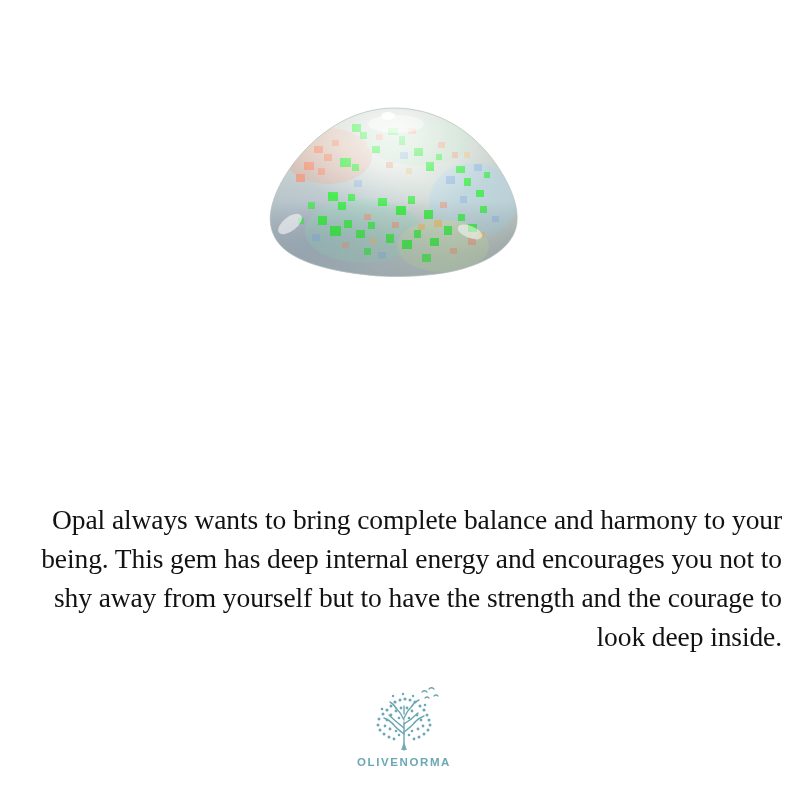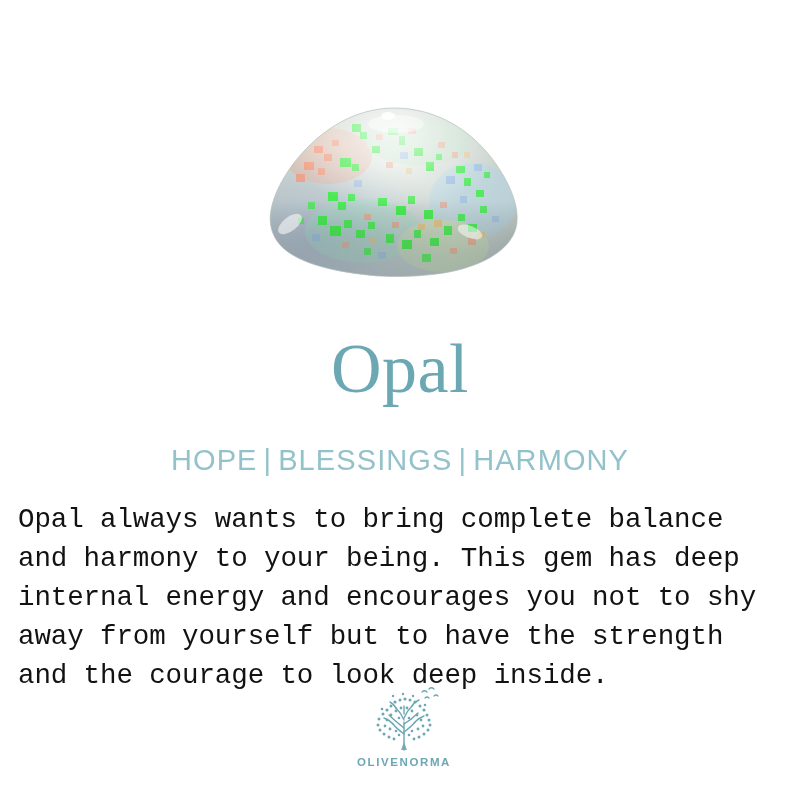--- a/index.html
+++ b/index.html
@@ -72,22 +72,22 @@
     padding: 0 6px;
     font-weight: 300;
   }
 
   
   .body-copy {
     position: absolute;
     top: 500px;
     left: 18px;
     width: 764px;
-    text-align: left;
-    font-family: Liberation Mono, monospace;
+    text-align: right;
+    font-family: Liberation Serif, serif;
     font-size: 27.5px;
     line-height: 39px;
     color: #121212;
     letter-spacing: -0.1px;
   }
 
   
   .logo {
     position: absolute;
     top: 684px;
@@ -262,25 +262,21 @@
                C 246,84 252,106 248,122
                C 243,141 221,157 186,165
                C 159,171 126,171 110,170
                C 74,167 40,160 20,146
                C 5,135 0,120 3,104
                C 8,76 34,40 66,20
                C 85,8 106,2 126,2 Z" fill="none" stroke="#b6c0bf" stroke-width="1" opacity="0.7"></path>
     </svg>
   </div>
 
-  <div class="title">Opal</div>
-
-  <div class="subtitle">
-    <span>HOPE</span><span class="sep">|</span><span>BLESSINGS</span><span class="sep">|</span><span>HARMONY</span>
-  </div>
+
 
   <div class="body-copy">Opal always wants to bring complete balance and harmony to your being. This gem has deep internal energy and encourages you not to shy away from yourself but to have the strength and the courage to look deep inside.</div>
 
   <div class="logo">
     <svg class="logo-mark" viewBox="0 0 78 70" xmlns="http://www.w3.org/2000/svg">
       <g stroke="#6ca7b4" fill="none" stroke-width="1.4" stroke-linecap="round">
         <path d="M39,66 L39,38"></path>
         <path d="M39,44 C 34,40 29,36 24,31"></path>
         <path d="M39,40 C 44,37 49,33 53,29"></path>
         <path d="M39,50 C 35,47 31,44 28,40"></path>

